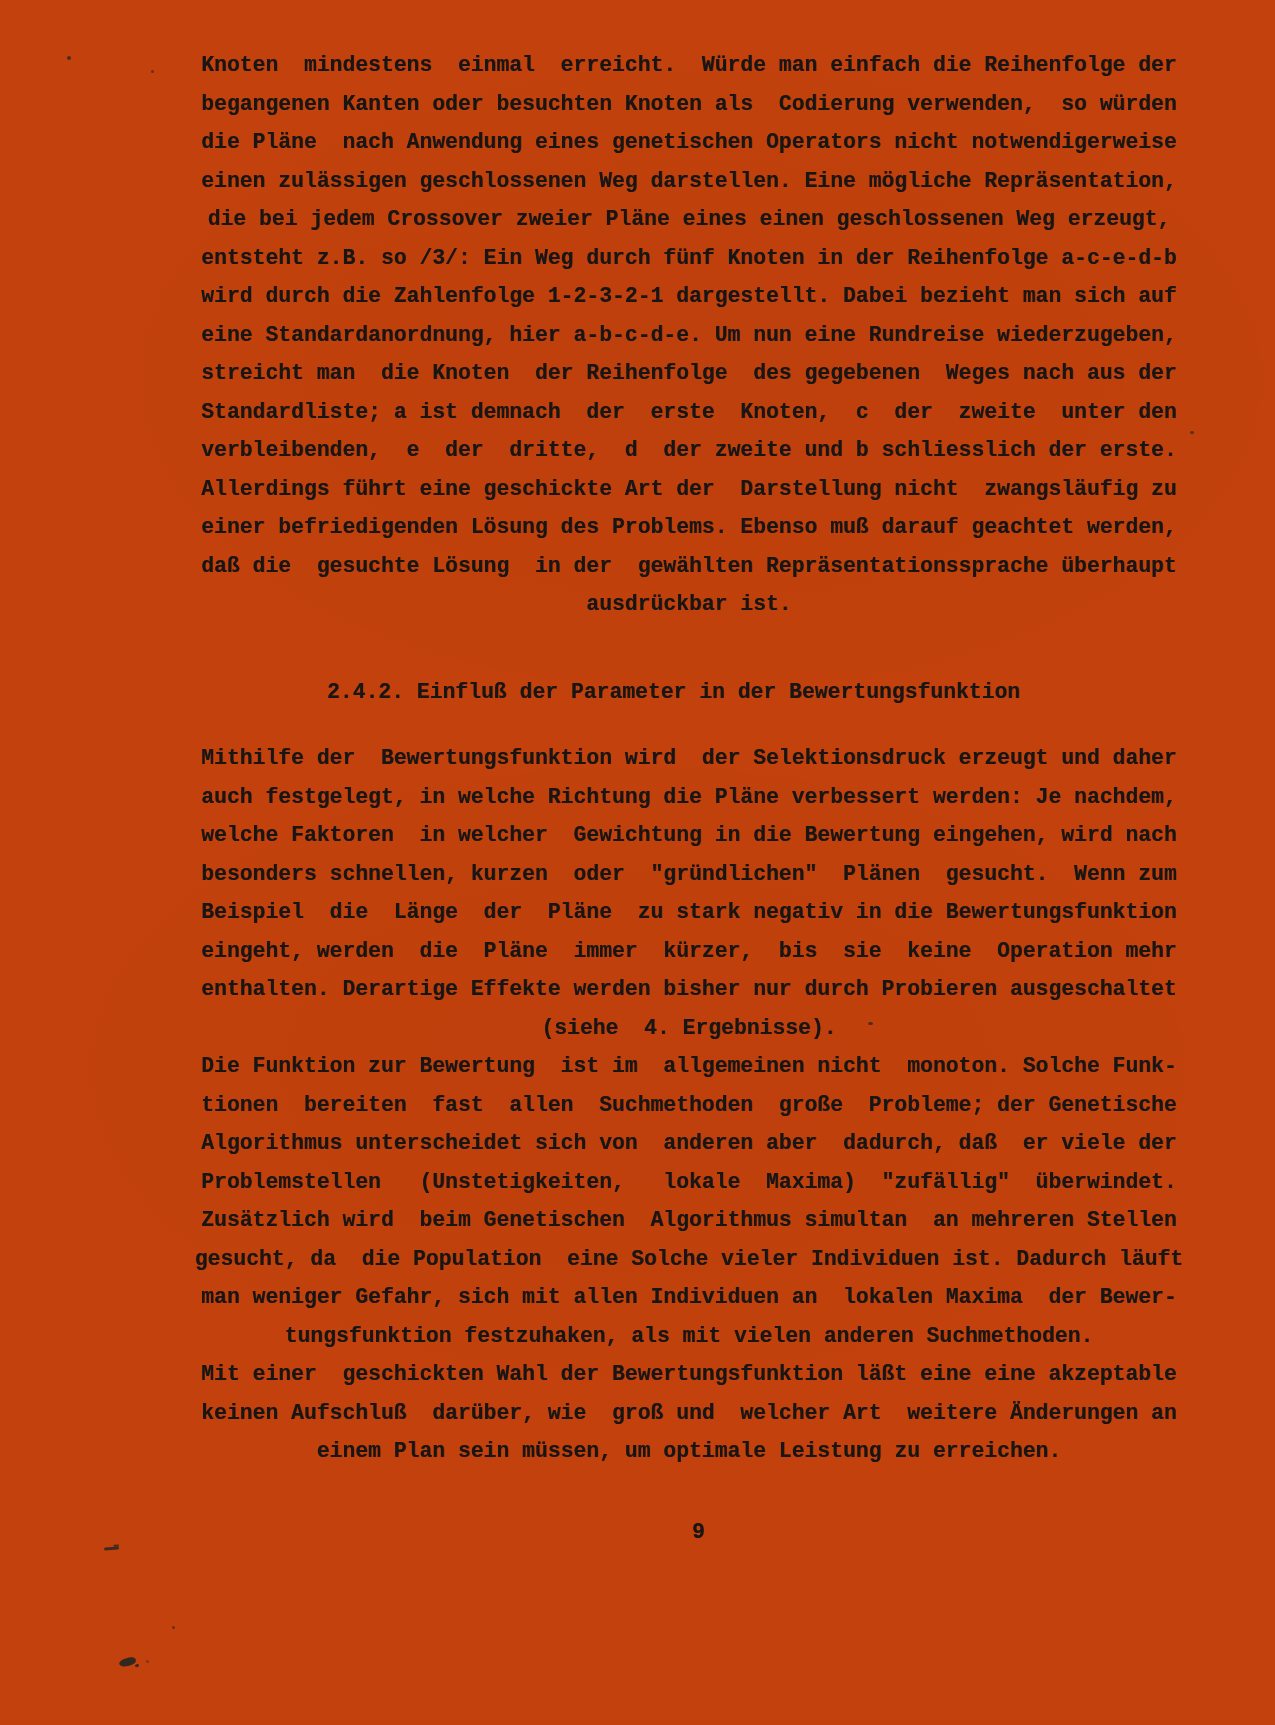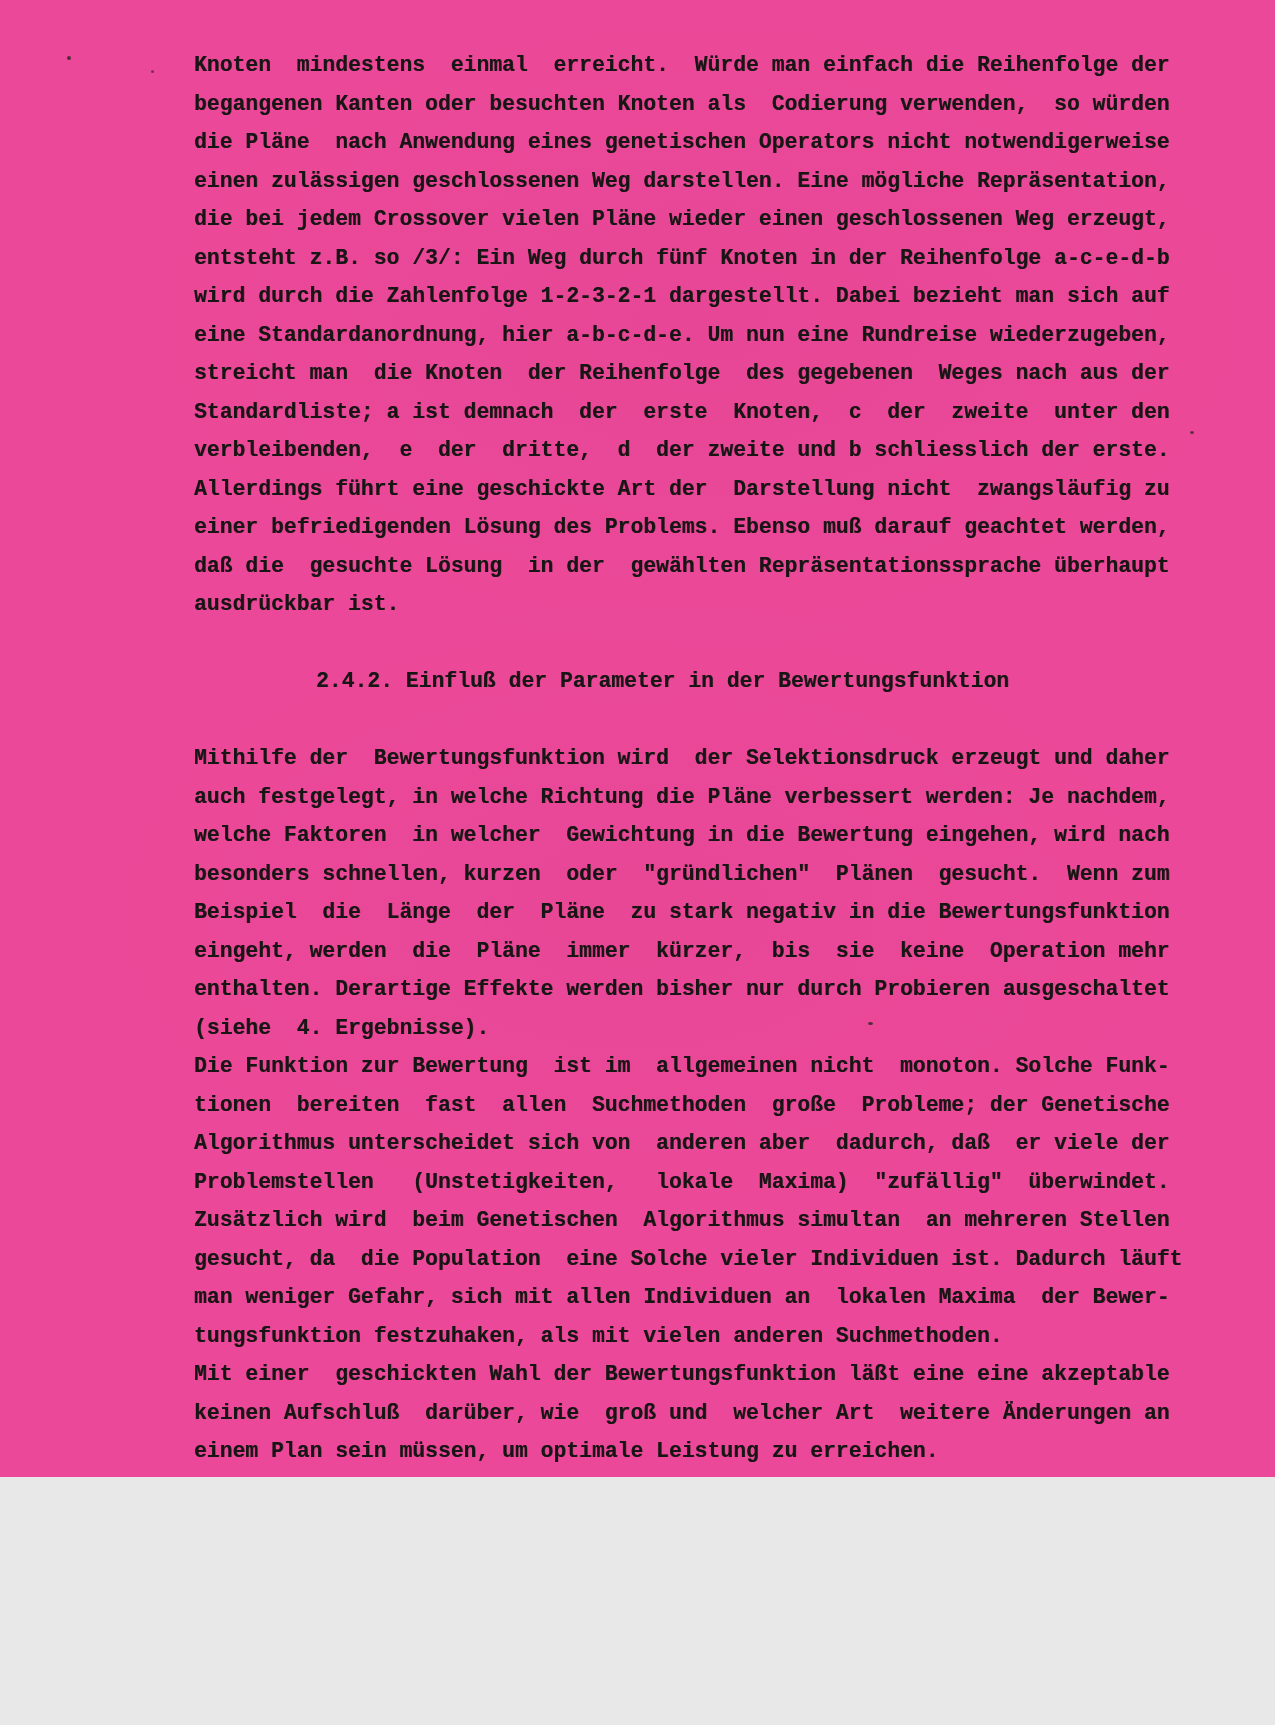--- a/index.html
+++ b/index.html
@@ -3,25 +3,26 @@
 <meta charset="utf-8">
 <style>
   html, body {
     margin: 0;
     padding: 0;
     background: #e8e8e8;
   }
   .page {
     position: relative;
     width: 1275px;
-    height: 1477px;
-    background: #ec4899;
+    height: 1725px;
+    background: #c2410c;
     overflow: hidden;
     font-family: "Liberation Mono", "DejaVu Sans Mono", monospace;
     color: #181614;
+    text-align: center;
   }
   
   .page::before {
     content: "";
     position: absolute;
     inset: 0;
     background:
       radial-gradient(ellipse 900px 500px at 55% 22%, rgba(0,0,0,0.022), transparent 70%),
       radial-gradient(ellipse 900px 500px at 50% 62%, rgba(0,0,0,0.018), transparent 70%);
     pointer-events: none;
@@ -36,21 +37,21 @@
     font-size: 21.4px;
     line-height: 38.5px;
     font-weight: 700;
     letter-spacing: 0;
     text-shadow: 0.4px 0 0 rgba(20,18,16,0.55);
   }
   .heading {
     position: absolute;
     left: 316px;
     top: 662px;
-    margin: 0;
+    margin: 11px;
     white-space: pre;
     font-size: 21.4px;
     line-height: 38.5px;
     font-weight: 700;
     text-shadow: 0.4px 0 0 rgba(20,18,16,0.55);
   }
   .pagenum {
     position: absolute;
     left: 692px;
     top: 1513px;
@@ -82,21 +83,21 @@
 </head>
 <body>
 
 <div class="page">
 
   <div class="para" style="top:46px">
     <div class="line">Knoten  mindestens  einmal  erreicht.  Würde man einfach die Reihenfolge der</div>
     <div class="line">begangenen Kanten oder besuchten Knoten als  Codierung verwenden,  so würden</div>
     <div class="line">die Pläne  nach Anwendung eines genetischen Operators nicht notwendigerweise</div>
     <div class="line">einen zulässigen geschlossenen Weg darstellen. Eine mögliche Repräsentation,</div>
-    <div class="line">die bei jedem Crossover vielen Pläne wieder einen geschlossenen Weg erzeugt,</div>
+    <div class="line">die bei jedem Crossover zweier Pläne eines einen geschlossenen Weg erzeugt,</div>
     <div class="line">entsteht z.B. so /3/: Ein Weg durch fünf Knoten in der Reihenfolge a-c-e-d-b</div>
     <div class="line">wird durch die Zahlenfolge 1-2-3-2-1 dargestellt. Dabei bezieht man sich auf</div>
     <div class="line">eine Standardanordnung, hier a-b-c-d-e. Um nun eine Rundreise wiederzugeben,</div>
     <div class="line">streicht man  die Knoten  der Reihenfolge  des gegebenen  Weges nach aus der</div>
     <div class="line">Standardliste; a ist demnach  der  erste  Knoten,  c  der  zweite  unter den</div>
     <div class="line">verbleibenden,  e  der  dritte,  d  der zweite und b schliesslich der erste.</div>
     <div class="line">Allerdings führt eine geschickte Art der  Darstellung nicht  zwangsläufig zu</div>
     <div class="line">einer befriedigenden Lösung des Problems. Ebenso muß darauf geachtet werden,</div>
     <div class="line">daß die  gesuchte Lösung  in der  gewählten Repräsentationssprache überhaupt</div>
     <div class="line">ausdrückbar ist.</div>

